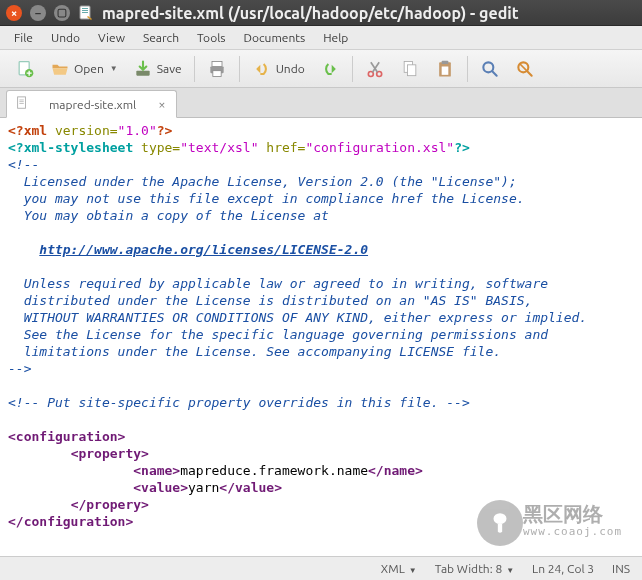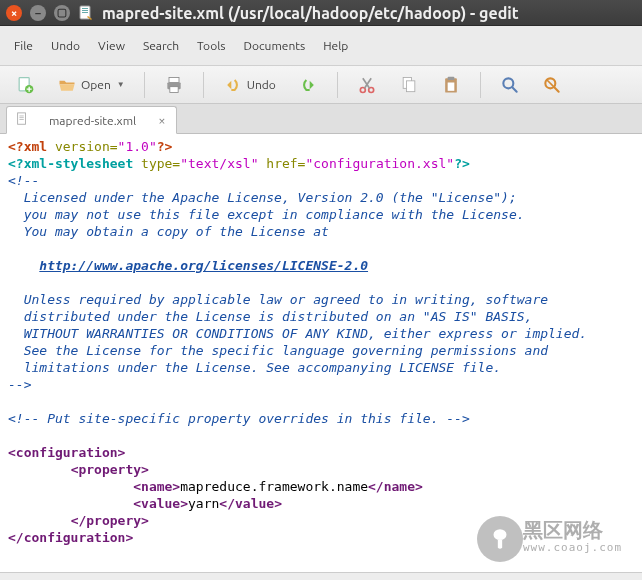--- a/index.html
+++ b/index.html
@@ -6,24 +6,24 @@
 body { font-family: "Ubuntu", "Segoe UI", sans-serif; font-size: 12px; background: #f0f0f0; width: 642px; height: 580px; overflow: hidden; }
 
 .titlebar { background: linear-gradient(#4a4a4a, #3c3c3c); color: #dfdfdf; height: 26px; display: flex; align-items: center; padding: 0 6px; gap: 8px; border-bottom: 1px solid #2a2a2a; }
 .titlebar .win-btn { width: 16px; height: 16px; border-radius: 8px; display: flex; align-items: center; justify-content: center; font-size: 11px; font-weight: bold; cursor: pointer; }
 .win-close { background: #e95420; color: #fff; }
 .win-min { background: #888; color: #333; }
 .win-max { background: #888; color: #333; }
 .titlebar .app-icon { width: 16px; height: 16px; }
 .titlebar .title-text { font-size: 16px; font-weight: bold; color: #eee; }
 
-.menubar { background: #ebebeb; height: 40px; display: flex; align-items: center; padding: 0 6px; gap: 2px; border-bottom: 1px solid #d0d0d0; }
+.menubar { background: #ebebeb; height: 24px; display: flex; align-items: center; padding: 0 6px; gap: 2px; border-bottom: 1px solid #d0d0d0; }
 .menubar span { padding: 3px 8px; cursor: pointer; color: #3c3c3c; border-radius: 3px; }
 
-.toolbar { background: linear-gradient(#f5f5f5,#e8e8e8); height: 38px; display: flex; align-items: center; padding: 0 8px; gap: 8px; border-bottom: 1px solid #c8c8c8; }
+.toolbar { background: linear-gradient(#f5f5f5,#e8e8e8); height: 38px; display: flex; align-items: center; padding: 0 8px; gap: 1px; border-bottom: 1px solid #c8c8c8; }
 .tbtn { display: flex; align-items: center; gap: 4px; padding: 4px 6px; border: 1px solid transparent; border-radius: 3px; cursor: pointer; color: #444; }
 .tbtn svg { width: 20px; height: 20px; }
 .tbtn .dd { font-size: 8px; color: #666; margin-left: 2px; }
 .tsep { width: 1px; height: 26px; background: #ccc; margin: 0 4px; }
 
 .tabbar { background: #e0e0e0; height: 30px; display: flex; align-items: flex-end; padding: 0 6px; border-bottom: 1px solid #bfbfbf; }
 .tab { background: #fff; border: 1px solid #bfbfbf; border-bottom: 1px solid #fff; padding: 5px 8px 5px 8px; display: flex; align-items: center; gap: 20px; border-radius: 3px 3px 0 0; margin-bottom: -1px; color: #555; }
 .tab .tab-icon svg { width: 14px; height: 14px; }
 .tab .close { font-size: 13px; color: #888; cursor: pointer; padding: 0 2px; }
 
@@ -85,20 +85,27 @@
       </svg>
   </div>
   <div class="tbtn">
     <svg viewBox="0 0 24 24">
         <path d="M3 7h6l2 2h10v2H3z" fill="#e3a857"></path>
         <path d="M3 11h18l-2 8H5z" fill="#f3c985"></path>
       </svg>
     <span>Open</span>
     <span class="dd">▼</span>
   </div>
+  <div class="tbtn">
+    <svg viewBox="0 0 24 24">
+        <rect x="4" y="14" width="16" height="6" rx="1" fill="#7a8a6a"></rect>
+        <path d="M12 3v10M8 9l4 4 4-4" stroke="#6abf4b" stroke-width="2.5" fill="none" stroke-linecap="round" stroke-linejoin="round"></path>
+      </svg>
+    <span>Save</span>
+  </div>
   <div class="tsep"></div>
   <div class="tbtn">
     <svg viewBox="0 0 24 24">
         <rect x="6" y="3" width="12" height="6" fill="#fff" stroke="#888"></rect>
         <rect x="4" y="9" width="16" height="8" rx="1" fill="#999"></rect>
         <rect x="7" y="14" width="10" height="7" fill="#fff" stroke="#888"></rect>
       </svg>
   </div>
   <div class="tsep"></div>
   <div class="tbtn">
@@ -161,21 +168,21 @@
         </svg></span>
     <span>mapred-site.xml</span>
     <span class="close">×</span>
   </div>
 </div>
 
 <div class="editor"><span class="c-decl">&lt;?xml</span><span class="c-attr"> version=</span><span class="c-str">"1.0"</span><span class="c-decl">?&gt;</span>
 <span class="c-pi">&lt;?xml-stylesheet</span><span class="c-attr"> type=</span><span class="c-str">"text/xsl"</span><span class="c-attr"> href=</span><span class="c-str">"configuration.xsl"</span><span class="c-pi">?&gt;</span>
 <span class="c-com">&lt;!--</span>
 <span class="c-com">  Licensed under the Apache License, Version 2.0 (the "License");</span>
-<span class="c-com">  you may not use this file except in compliance with the License.</span>
+<span class="c-com">  you may not use this file except in compliance href the License.</span>
 <span class="c-com">  You may obtain a copy of the License at</span>
 
 <span class="c-com">    </span><span class="c-url">http://www.apache.org/licenses/LICENSE-2.0</span>
 
 <span class="c-com">  Unless required by applicable law or agreed to in writing, software</span>
 <span class="c-com">  distributed under the License is distributed on an "AS IS" BASIS,</span>
 <span class="c-com">  WITHOUT WARRANTIES OR CONDITIONS OF ANY KIND, either express or implied.</span>
 <span class="c-com">  See the License for the specific language governing permissions and</span>
 <span class="c-com">  limitations under the License. See accompanying LICENSE file.</span>
 <span class="c-com">--&gt;</span>

